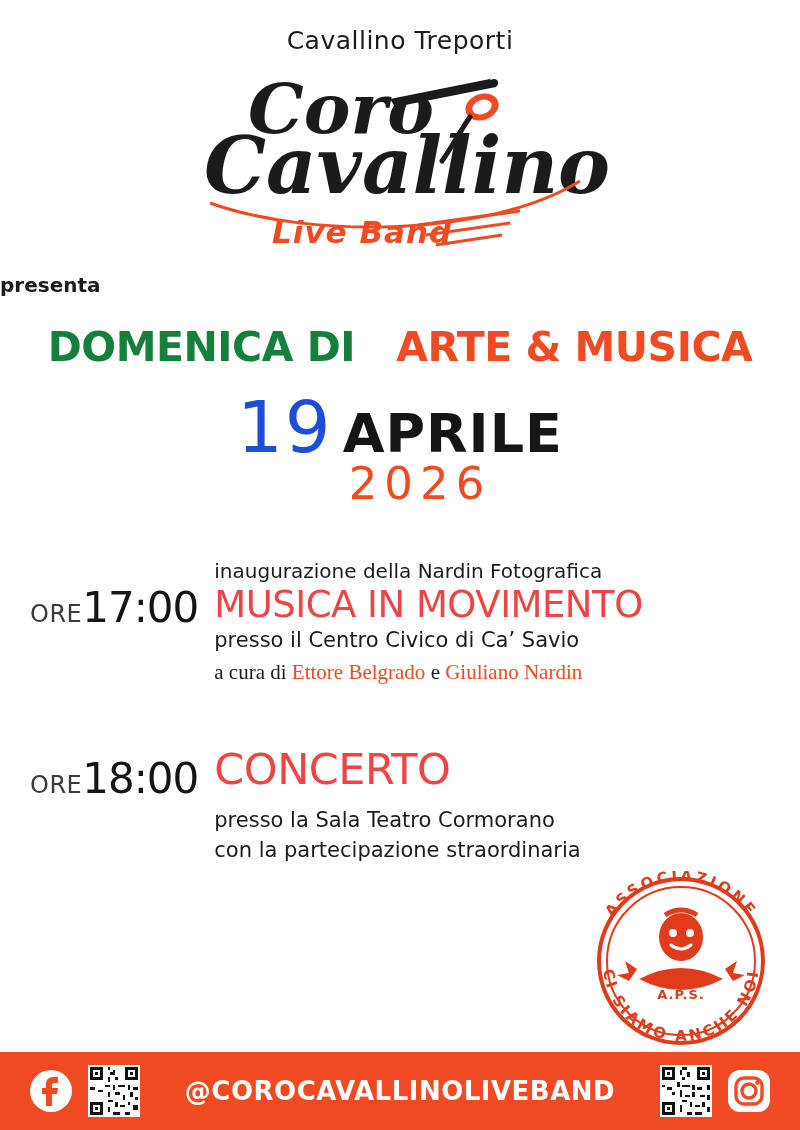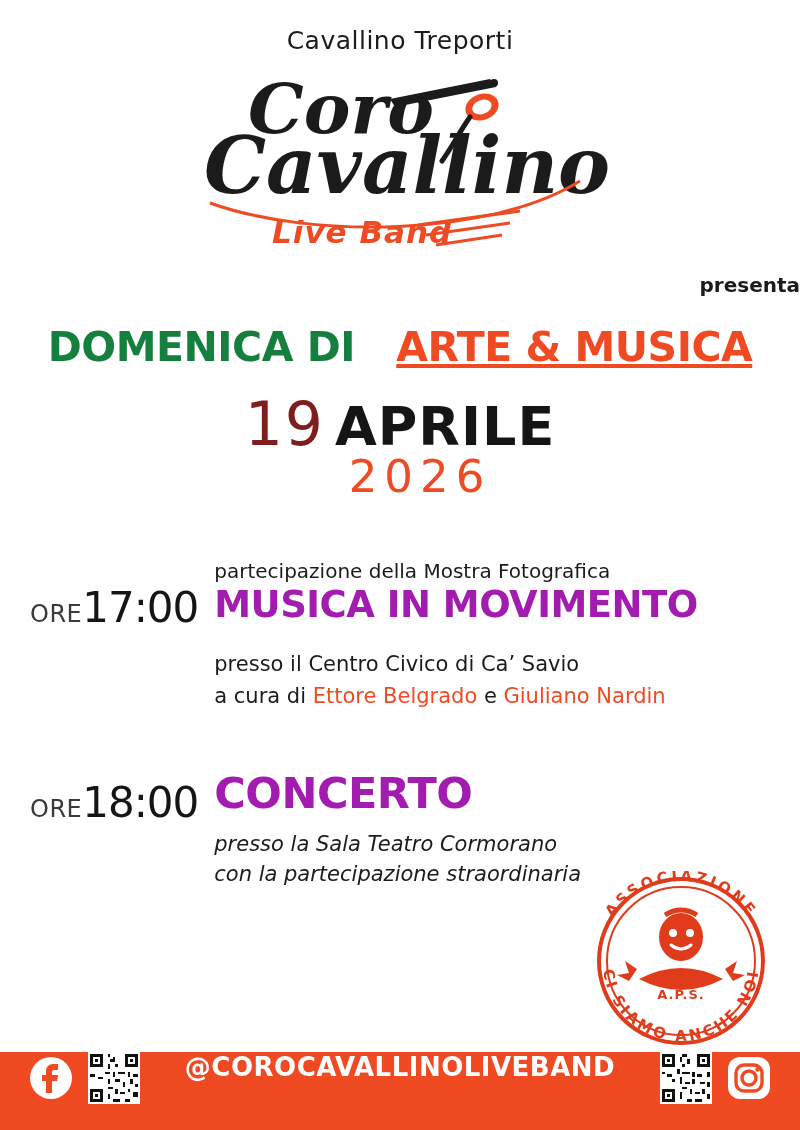--- a/index.html
+++ b/index.html
@@ -38,59 +38,59 @@
     height: 210px;
     margin-top: 6px;
   }
   .logo-svg {
     display: block;
     margin: 0 auto;
   }
 
   
   .presenta {
-    text-align: right;
+    text-align: left;
     font-family: "DejaVu Sans", sans-serif;
     font-weight: bold;
     font-size: 20px;
     color: #1b1b1b;
     margin-top: 2px;
   }
 
   
   .headline {
     text-align: center;
     font-family: "DejaVu Sans", sans-serif;
     font-weight: bold;
     font-size: 41px;
     letter-spacing: -0.5px;
     margin-top: 26px;
     white-space: nowrap;
   }
   .headline .blk { color: #15803d; }
-  .headline .org { color: #f04a23; text-decoration: underline; }
+  .headline .org { color: #f04a23; }
 
   
   .date-block {
     margin-top: 24px;
     text-align: center;
     position: relative;
     height: 120px;
   }
   .date-row {
     display: flex;
     align-items: baseline;
     justify-content: center;
     gap: 10px;
   }
   .day {
     font-family: "DejaVu Sans", sans-serif;
-    font-size: 60px;
+    font-size: 72px;
     font-weight: normal;
-    color: #7f1d1d;
+    color: #1d4ed8;
     line-height: 0.9;
     letter-spacing: 2px;
   }
   .month {
     font-family: "DejaVu Sans", sans-serif;
     font-size: 54px;
     font-weight: bold;
     color: #151515;
     letter-spacing: 1px;
   }
@@ -140,39 +140,39 @@
     padding-left: 16px;
   }
   .pretitle {
     font-family: "DejaVu Sans", sans-serif;
     font-size: 20px;
     color: #1b1b1b;
     line-height: 1.2;
   }
   .big-title {
     font-family: "DejaVu Sans", sans-serif;
-    font-weight: bold;
+    font-weight: normal;
     font-size: 37px;
-    color: #a21caf;
+    color: #ef4444;
     letter-spacing: -0.5px;
     line-height: 1.1;
     margin-top: 2px;
     white-space: nowrap;
   }
   .big-title.concerto { font-size: 43px; }
   .sub {
     font-family: "DejaVu Sans", sans-serif;
     font-size: 21px;
     color: #1b1b1b;
-    margin-top: 24px;
+    margin-top: 0;
     line-height: 1.35;
   }
   .sub .name { color: #f04a23; }
-  .sub.tight { margin-top: 4px; }
-  .event.second .sub { margin-top: 12px; font-style: italic; }
+  .sub.tight { margin-top: 4px; font-family: Liberation Serif, serif; }
+  .event.second .sub { margin-top: 12px; }
   .event.second .sub.l2 { margin-top: 2px; }
   .event.second .sub.l3 { margin-top: 6px; }
 
   
   .stamp {
     position: absolute;
     right: 16px;
     bottom: 84px;
     width: 205px;
     height: 175px;
@@ -180,21 +180,21 @@
 
   
   .footer {
     position: absolute;
     left: 0;
     right: 0;
     bottom: 0;
     height: 78px;
     background: #f04a23;
     display: flex;
-    align-items: flex-start;
+    align-items: center;
     justify-content: space-between;
     padding: 0 28px;
     box-sizing: border-box;
   }
   .footer-left, .footer-right {
     display: flex;
     align-items: center;
     gap: 14px;
   }
   .handle {
@@ -264,21 +264,21 @@
   </div>
 
   <div class="events">
 
     <div class="event first">
       <div class="time-col">
         <span class="ore">ORE</span>
         <span class="hh">17:00</span>
       </div>
       <div class="detail-col">
-        <div class="pretitle">partecipazione della Mostra Fotografica</div>
+        <div class="pretitle">inaugurazione della Nardin Fotografica</div>
         <div class="big-title">MUSICA IN MOVIMENTO</div>
         <div class="sub">presso il Centro Civico di Ca’ Savio</div>
         <div class="sub tight">
           <span>a cura di </span><span class="name">Ettore Belgrado</span><span> e </span><span class="name">Giuliano Nardin</span>
         </div>
       </div>
     </div>
 
     <div class="event second">
       <div class="time-col">

